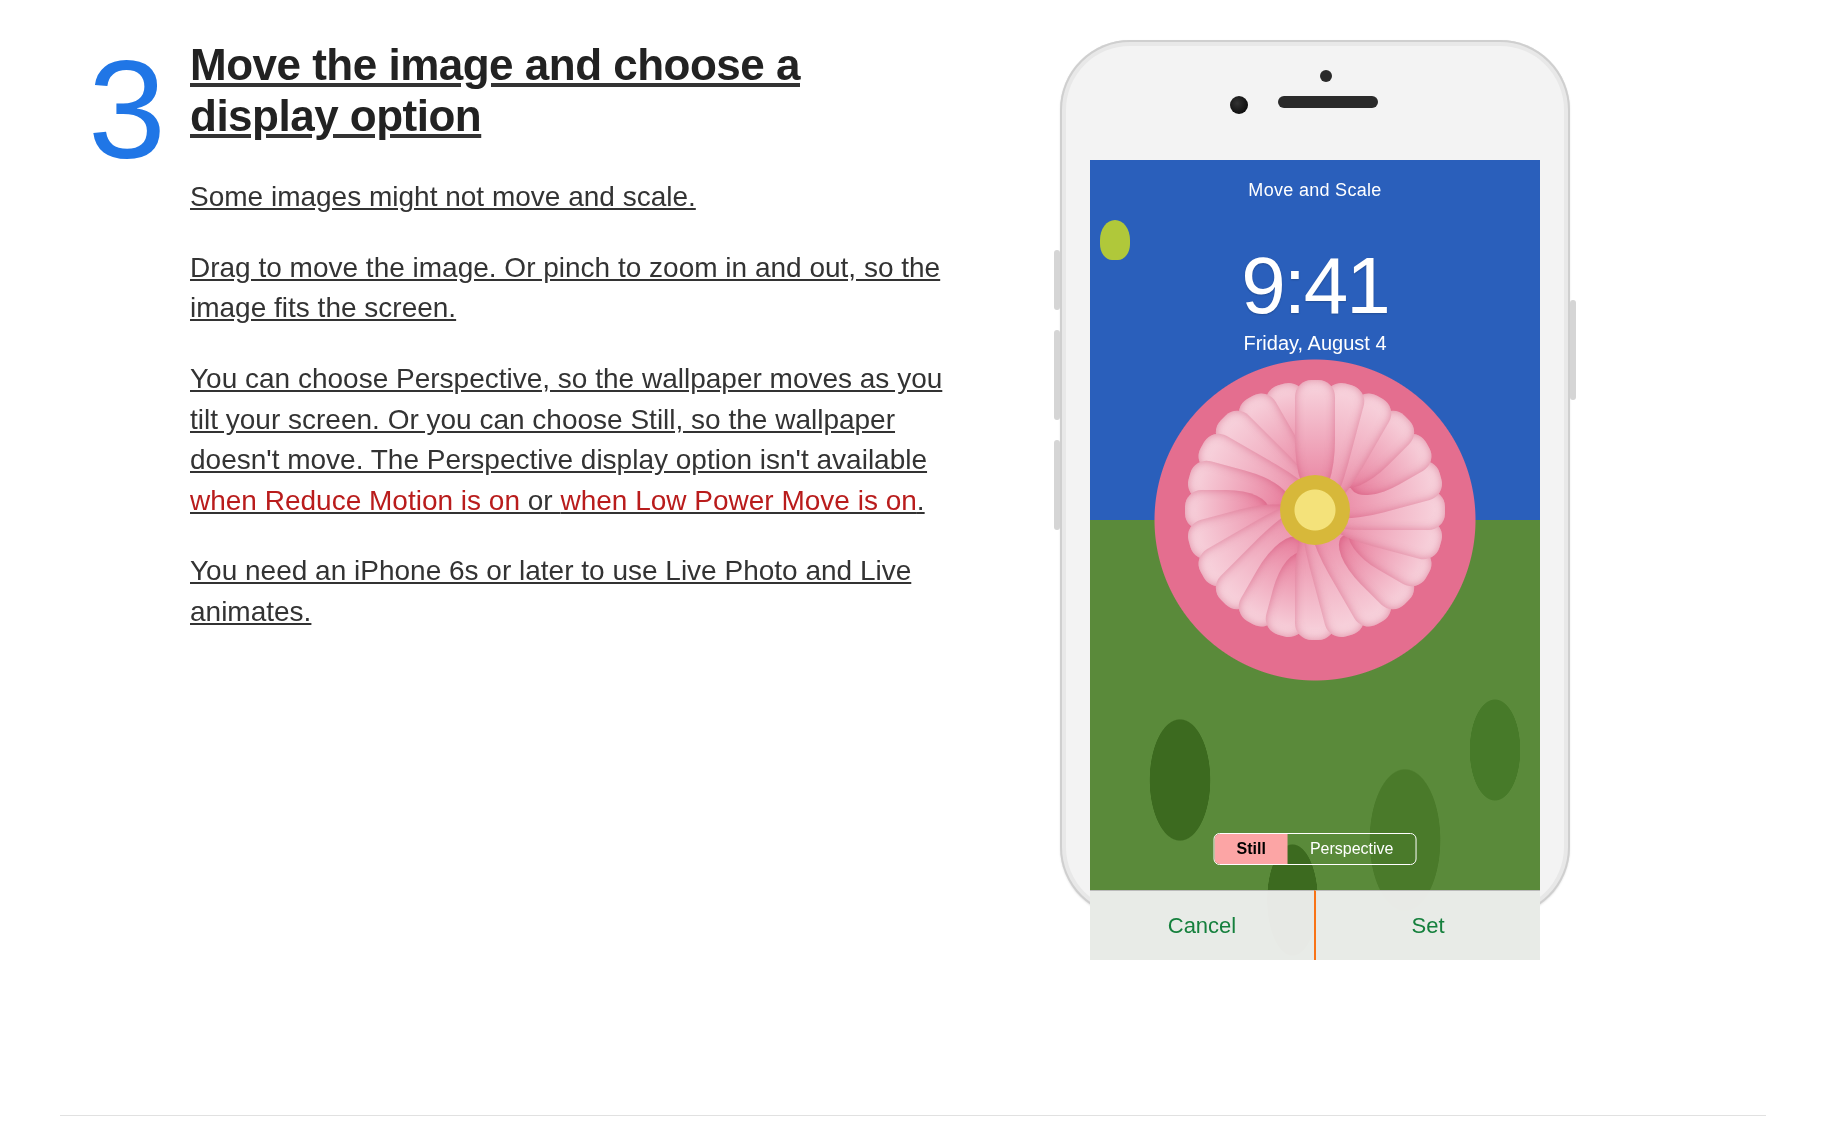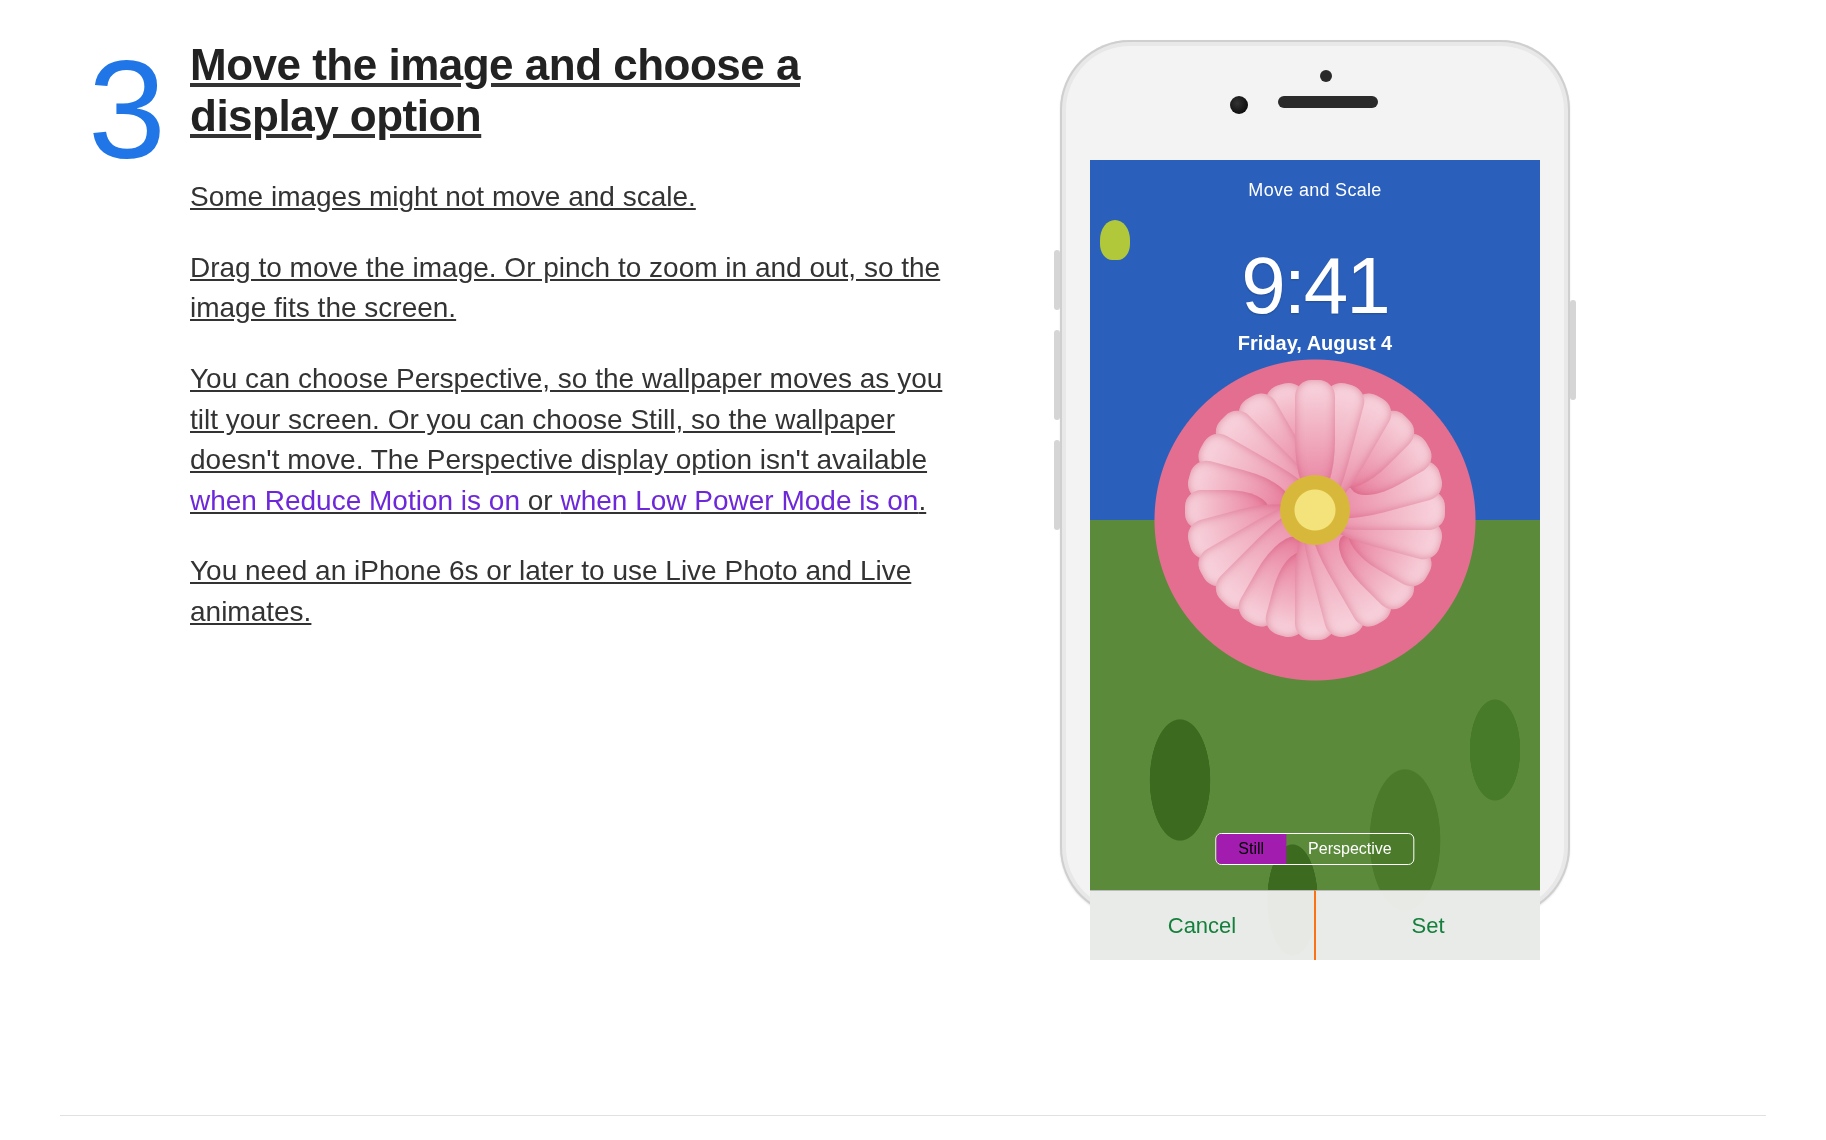--- a/index.html
+++ b/index.html
@@ -37,21 +37,21 @@
     line-height: 1.15;
     margin-bottom: 36px;
     letter-spacing: -0.5px;
   }
   p {
     font-size: 28px;
     line-height: 1.45;
     color: #333;
     margin-bottom: 30px;
   }
-  a { color: #6d28d9; text-decoration: none; }
+  a { color: #b91c1c; text-decoration: none; }
   .circled {
     position: relative;
     display: inline-block;
   }
   .circled::after {
     content: "";
     position: absolute;
     left: -10px; top: -6px;
     width: 85px; height: 48px;
     border: 7px solid #0a3ff0;
@@ -156,38 +156,38 @@
   .clock {
     position: absolute; top: 80px; left: 0; width: 100%;
     text-align: center; color: #fff;
     font-size: 80px; font-weight: 200;
     letter-spacing: -2px;
     text-shadow: 0 1px 2px rgba(0,0,0,.2);
   }
   .date {
     position: absolute; top: 172px; left: 0; width: 100%;
     text-align: center; color: #fff;
-    font-size: 20px; font-weight: 700;
+    font-size: 20px; font-weight: 400;
   }
   .seg {
     position: absolute;
     bottom: 95px; left: 50%;
     transform: translateX(-50%);
     display: flex;
     border: 1px solid #fff;
     border-radius: 6px;
     overflow: hidden;
     font-size: 16px;
   }
   .seg div {
     padding: 6px 22px;
     color: #fff;
     text-align: center;
   }
-  .seg .active { background: #a21caf; color: #000; }
+  .seg .active { background: #fca5a5; color: #000; font-weight: bold; }
   .toolbar {
     position: absolute;
     bottom: 0; left: 0; width: 100%;
     height: 70px;
     display: flex;
     background: rgba(240,240,240,.95);
   }
   .toolbar div {
     flex: 1;
     display: flex;
@@ -212,21 +212,21 @@
 <div class="wrap">
   <div class="step-num">3</div>
   <div class="text-col">
     <h2>Move the image and choose a display option</h2>
 
     <p>Some images might not move and scale.</p>
 
     <p>Drag to move the image. Or pinch to zoom in and out, so the image fits the screen.</p>
 
     <p>
-      <span>You can choose Perspective, so the wallpaper moves as you tilt your screen. Or you can choose Still, so the wallpaper doesn't move. The Perspective display option isn't available </span><a href="#">when Reduce Motion is on</a><span> or </span><a href="#">when Low Power Mode is on</a><span>.</span>
+      <span>You can choose Perspective, so the wallpaper moves as you tilt your screen. Or you can choose Still, so the wallpaper doesn't move. The Perspective display option isn't available </span><a href="#">when Reduce Motion is on</a><span> or </span><a href="#">when Low Power Move is on</a><span>.</span>
     </p>
 
 
     <p>You need an iPhone 6s or later to use Live Photo and Live animates.</p>
   </div>
 </div>
 
 <div class="phone">
   <div class="side-btn vol1"></div>
   <div class="side-btn vol2"></div>

